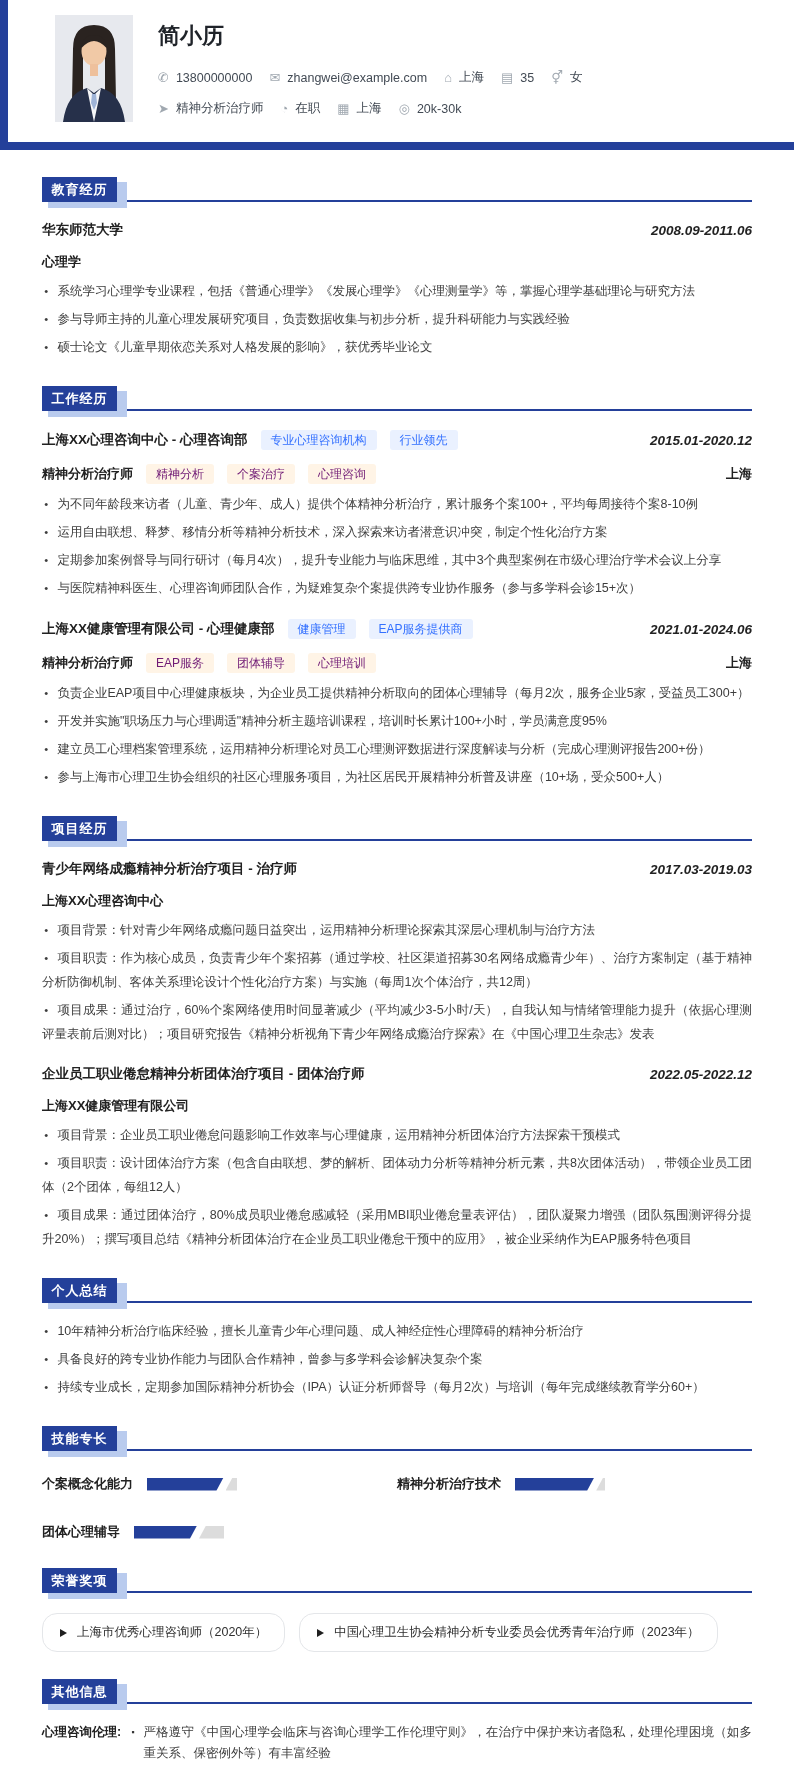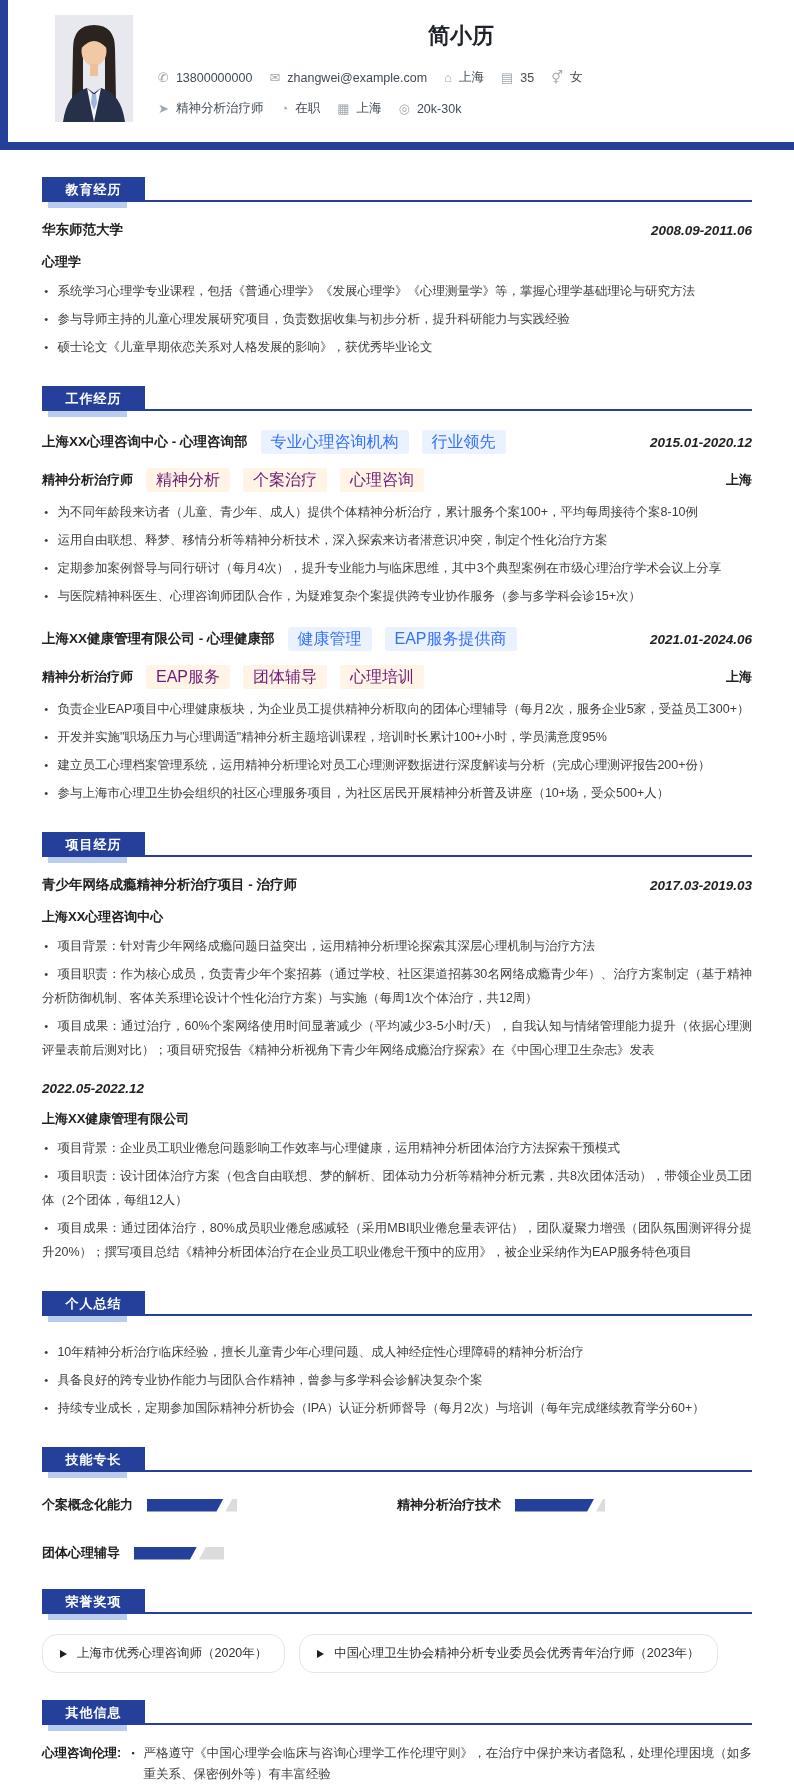--- a/index.html
+++ b/index.html
@@ -19,53 +19,52 @@
   }
   .resume{width:794px;}
 
   
   .header{
     display:flex;
     align-items:flex-start;
     border-left:8px solid var(--navy);
     min-height:142px;
     padding:15px 30px 10px 47px;
-    text-align:center;
   }
   .header-band{height:8px;background:var(--navy);}
   .photo{
     width:78px;height:107px;flex:0 0 auto;overflow:hidden;
     background:#e9ebf0;
   }
   .photo svg{display:block;width:100%;height:100%;}
   .hinfo{margin-left:25px;padding-top:4px;flex:1;}
   .name{font-size:22px;font-weight:bold;color:#1f2329;margin:2px 0 18px;}
   .crow{display:flex;align-items:center;flex-wrap:wrap;font-size:12.5px;color:#424a54;margin-bottom:14px;}
   .citem{display:flex;align-items:center;margin-right:17px;}
   .cicon{color:#a0a8b0;margin-right:7px;font-size:13px;line-height:1;}
 
   
   .main{padding:0 42px 26px;}
   .sec{margin-top:27px;}
   .sec-head{position:relative;height:25px;border-bottom:2.5px solid var(--navy);}
   .sec-shadow{position:absolute;left:6px;top:5px;width:79px;height:26px;background:var(--shadow);}
   .sec-title{
-    position:absolute;left:0;top:0;width:103px;height:25px;
+    position:absolute;left:0;top:0;width:75px;height:25px;
     background:var(--navy);color:#fff;font-size:13px;font-weight:bold;
     display:flex;align-items:center;justify-content:center;letter-spacing:1px;
   }
 
   .entry-row{display:flex;justify-content:space-between;align-items:center;margin:19px 0 2px;}
   .entry-left{display:flex;align-items:center;min-width:0;}
   .entry-title{font-size:13.5px;font-weight:bold;color:var(--dark);white-space:nowrap;}
   .entry-date{font-size:13.5px;font-weight:bold;color:var(--dark);white-space:nowrap;font-style:italic;}
   .role-row{display:flex;justify-content:space-between;align-items:center;margin:14px 0 4px;}
   .role{font-size:13px;font-weight:bold;color:var(--dark);white-space:nowrap;}
   .loc{font-size:13px;font-weight:bold;color:var(--dark);}
-  .tag{font-size:16px;line-height:1;padding:4px 10px;border-radius:3px;margin-left:13px;white-space:nowrap;}
+  .tag{font-size:12px;line-height:1;padding:4px 10px;border-radius:3px;margin-left:13px;white-space:nowrap;}
   .tag.blue{color:#3370FF;background:#EAF1FF;}
   .tag.orange{color:#701a75;background:#FFF4E6;}
 
   .bullets{margin:8px 0 2px;}
   .bullet{font-size:12.5px;line-height:1.92;margin:4px 0;color:var(--text);text-align:justify;}
   .bm{display:inline-block;margin:0 9px 0 2px;transform:scale(.9);}
 
   
   .skills-grid{display:grid;grid-template-columns:1fr 1fr;row-gap:30px;margin:24px 0 4px;}
   .skill{display:flex;align-items:center;}
@@ -266,39 +265,40 @@
         </div>
         <div class="bullets">
           <div class="bullet"><span class="bm">•</span><span>项目背景：针对青少年网络成瘾问题日益突出，运用精神分析理论探索其深层心理机制与治疗方法</span></div>
           <div class="bullet"><span class="bm">•</span><span>项目职责：作为核心成员，负责青少年个案招募（通过学校、社区渠道招募30名网络成瘾青少年）、治疗方案制定（基于精神分析防御机制、客体关系理论设计个性化治疗方案）与实施（每周1次个体治疗，共12周）</span></div>
           <div class="bullet"><span class="bm">•</span><span>项目成果：通过治疗，60%个案网络使用时间显著减少（平均减少3-5小时/天），自我认知与情绪管理能力提升（依据心理测评量表前后测对比）；项目研究报告《精神分析视角下青少年网络成瘾治疗探索》在《中国心理卫生杂志》发表</span></div>
         </div>
       </div>
 
       <div>
         <div class="entry-row">
+          <span class="entry-title">企业员工职业倦怠精神分析团体治疗项目 - 团体治疗师</span>
           <span class="entry-date">2022.05-2022.12</span>
         </div>
         <div class="role-row">
           <span class="role">上海XX健康管理有限公司</span>
         </div>
         <div class="bullets">
           <div class="bullet"><span class="bm">•</span><span>项目背景：企业员工职业倦怠问题影响工作效率与心理健康，运用精神分析团体治疗方法探索干预模式</span></div>
           <div class="bullet"><span class="bm">•</span><span>项目职责：设计团体治疗方案（包含自由联想、梦的解析、团体动力分析等精神分析元素，共8次团体活动），带领企业员工团体（2个团体，每组12人）</span></div>
           <div class="bullet"><span class="bm">•</span><span>项目成果：通过团体治疗，80%成员职业倦怠感减轻（采用MBI职业倦怠量表评估），团队凝聚力增强（团队氛围测评得分提升20%）；撰写项目总结《精神分析团体治疗在企业员工职业倦怠干预中的应用》，被企业采纳作为EAP服务特色项目</span></div>
         </div>
       </div>
     </div>
 
     <div class="sec">
       <div class="sec-head">
         <div class="sec-shadow"></div>
         <div class="sec-title">个人总结</div>
       </div>
-      <div class="bullets" style="margin-top:24px;">
+      <div class="bullets" style="margin-top:16px;">
         <div class="bullet"><span class="bm">•</span><span>10年精神分析治疗临床经验，擅长儿童青少年心理问题、成人神经症性心理障碍的精神分析治疗</span></div>
         <div class="bullet"><span class="bm">•</span><span>具备良好的跨专业协作能力与团队合作精神，曾参与多学科会诊解决复杂个案</span></div>
         <div class="bullet"><span class="bm">•</span><span>持续专业成长，定期参加国际精神分析协会（IPA）认证分析师督导（每月2次）与培训（每年完成继续教育学分60+）</span></div>
       </div>
     </div>
 
     <div class="sec">
       <div class="sec-head">
         <div class="sec-shadow"></div>
         <div class="sec-title">技能专长</div>

